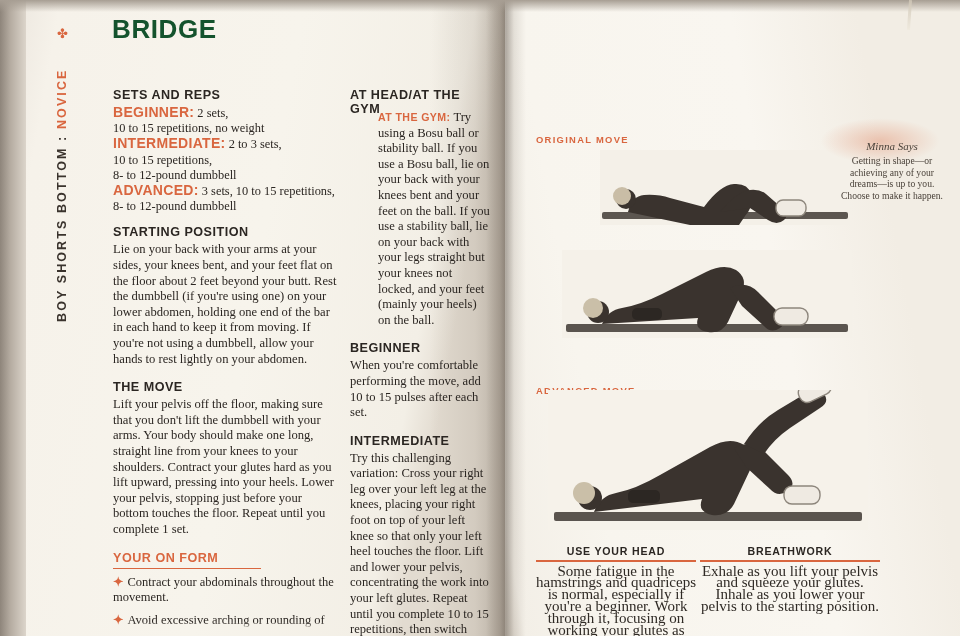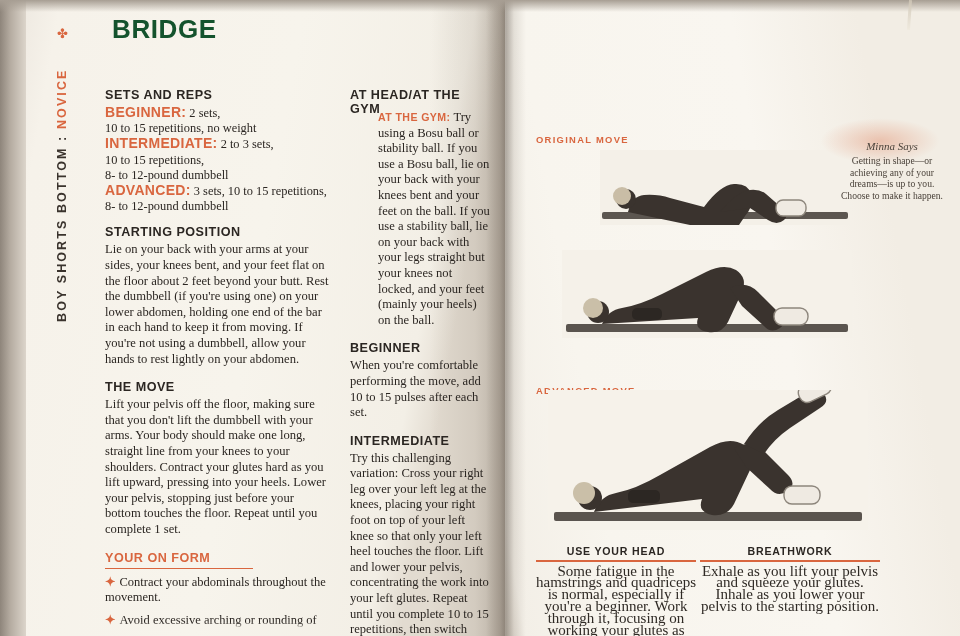--- a/index.html
+++ b/index.html
@@ -57,21 +57,21 @@
   .title{
     position:absolute;left:112px;top:14px;
     font-family:"Liberation Sans", sans-serif;
     font-weight:bold;font-size:26px;letter-spacing:.6px;
     color:#14532d;
   }
   .dek{
     position:absolute;left:113px;top:40px;width:292px;
     font-style:italic;font-size:12.6px;line-height:15.4px;color:#2f2a25;
   }
-  .colA{position:absolute;left:105px;top:88px;width:225px;}
+  .colA{position:absolute;left:113px;top:88px;width:225px;}
   .colB{position:absolute;left:350px;top:88px;width:140px;}
 
   h3.sec{
     font-family:"Liberation Sans", sans-serif;
     font-weight:bold;font-size:12.6px;letter-spacing:.5px;
     color:#2b2622;margin:0 0 3px 0;
   }
   h3.sec.orange{color:#d9663f;}
   .body{font-size:12.6px;line-height:15.6px;margin:0 0 13px 0;text-align:left;}
   .lvl{color:#d9663f;font-family:"Liberation Sans",sans-serif;font-size:14px;font-weight:bold;letter-spacing:.3px;}

